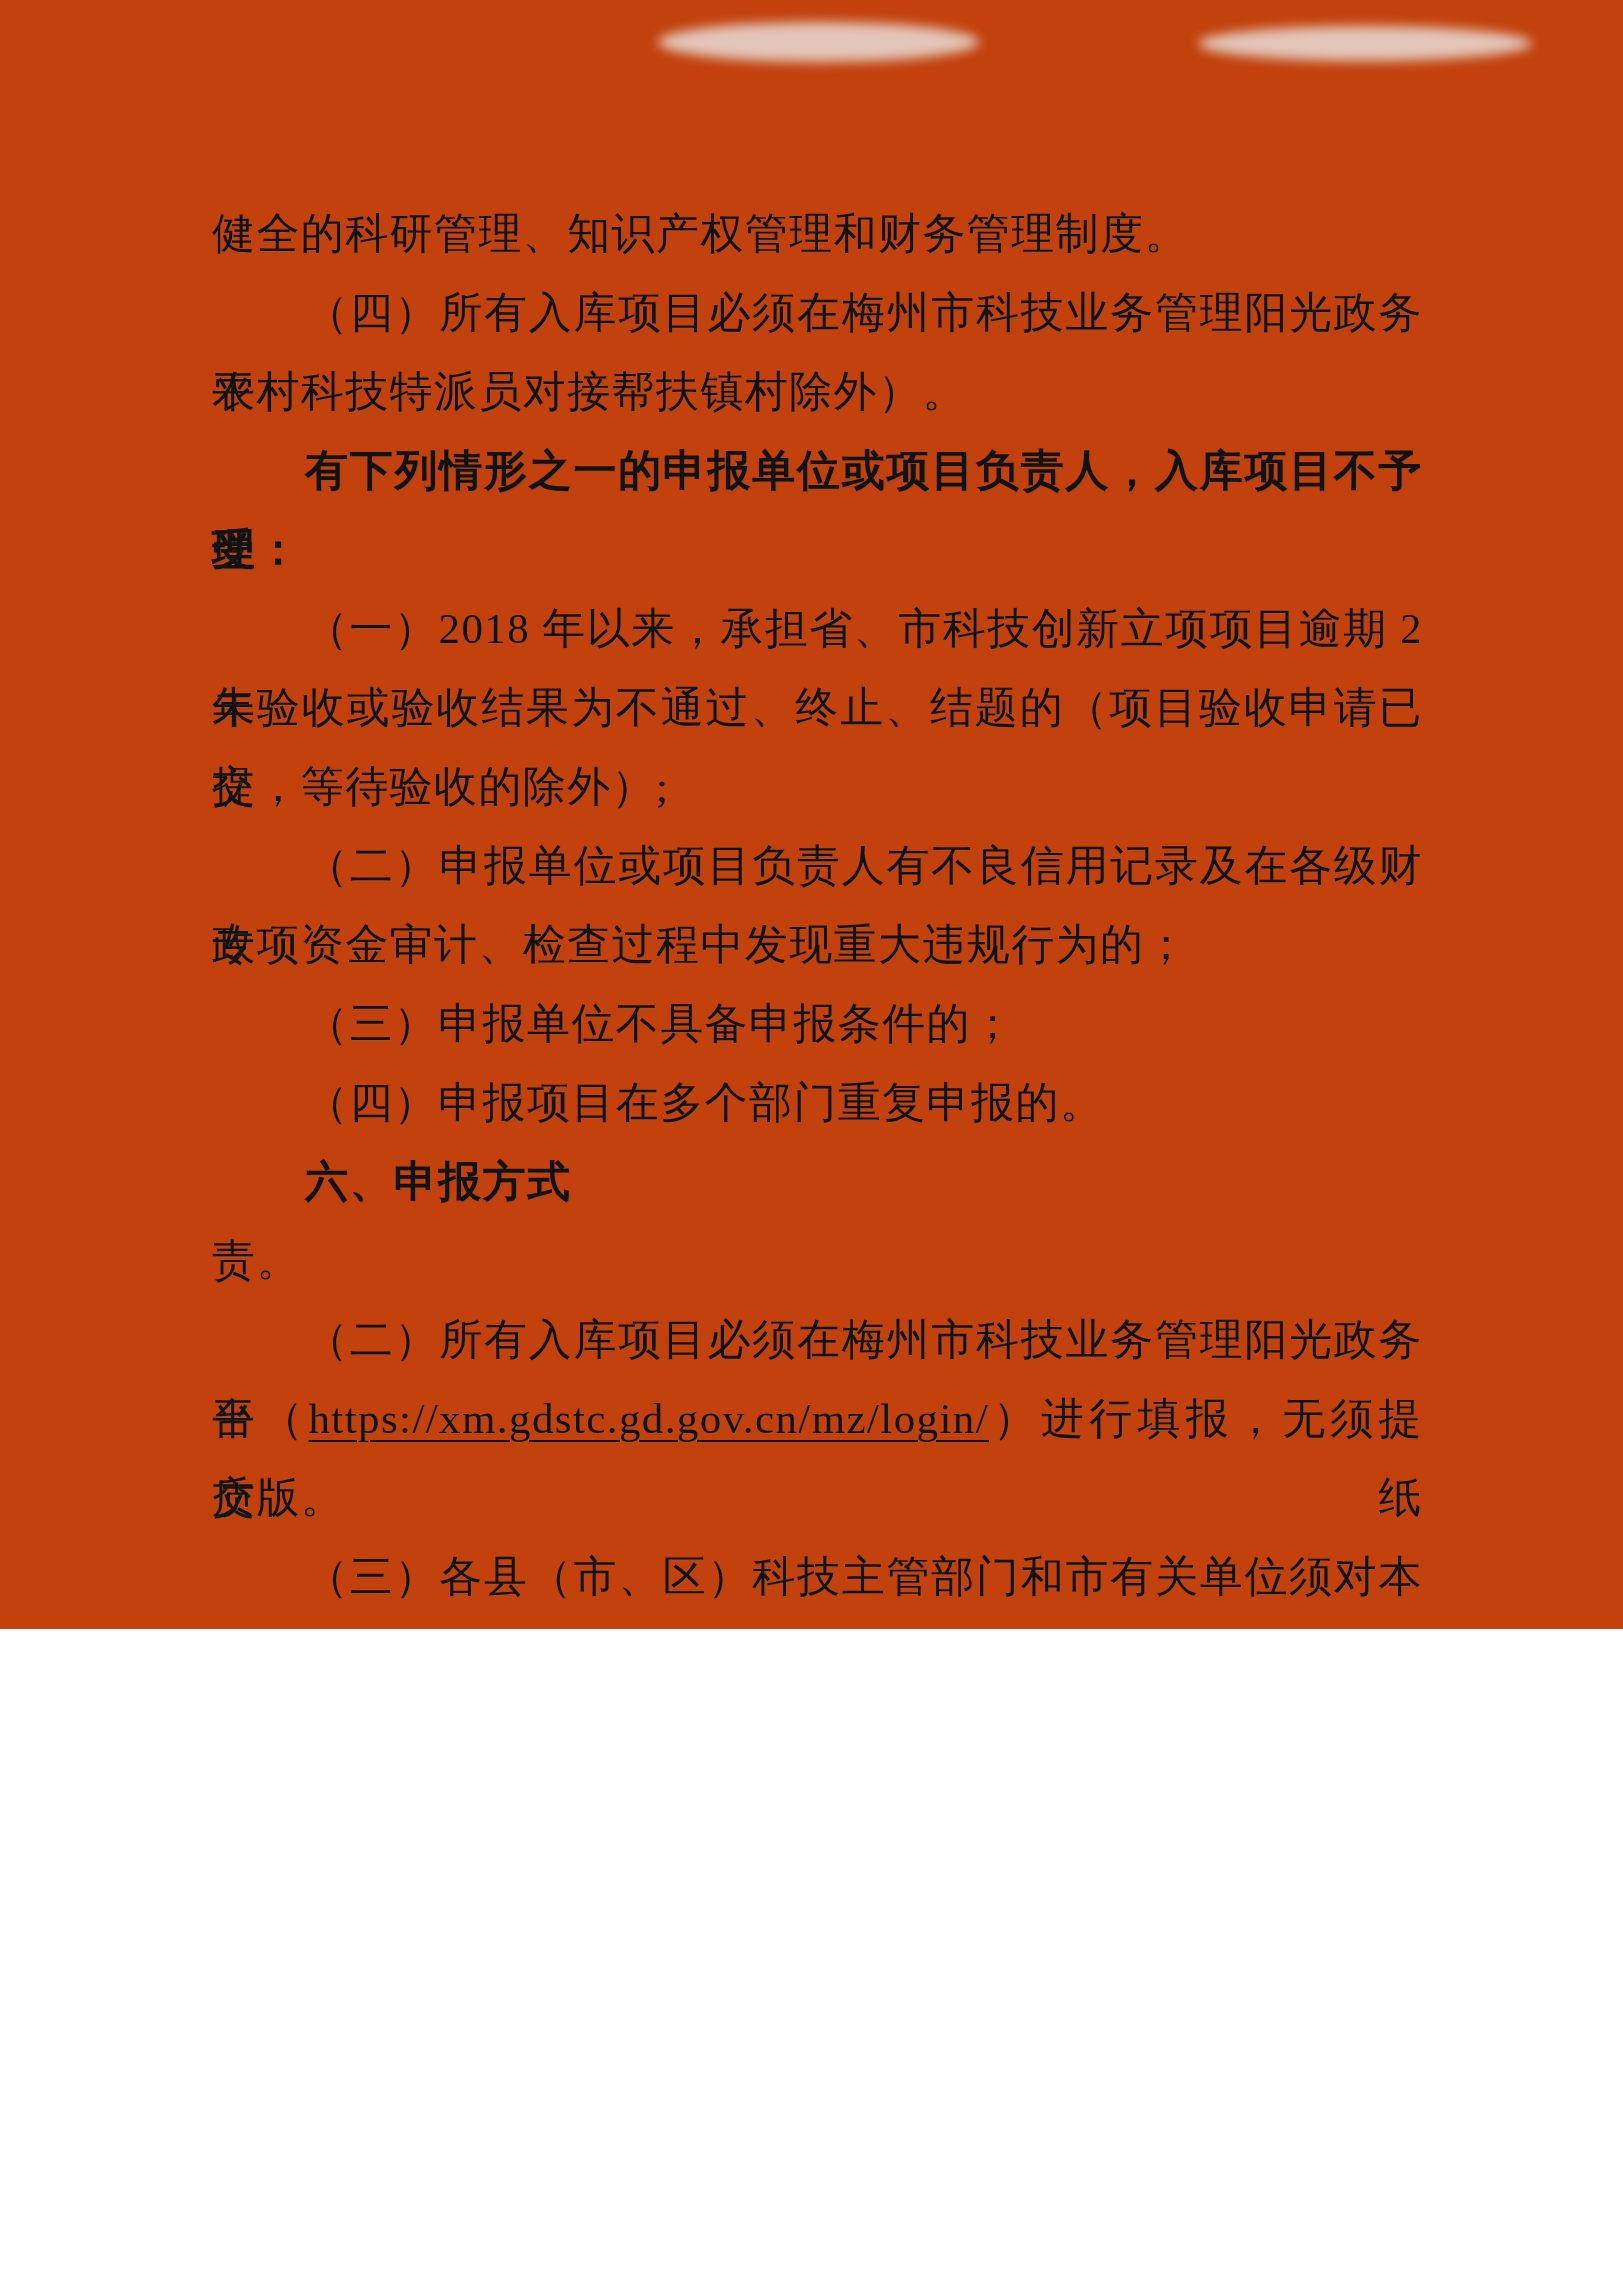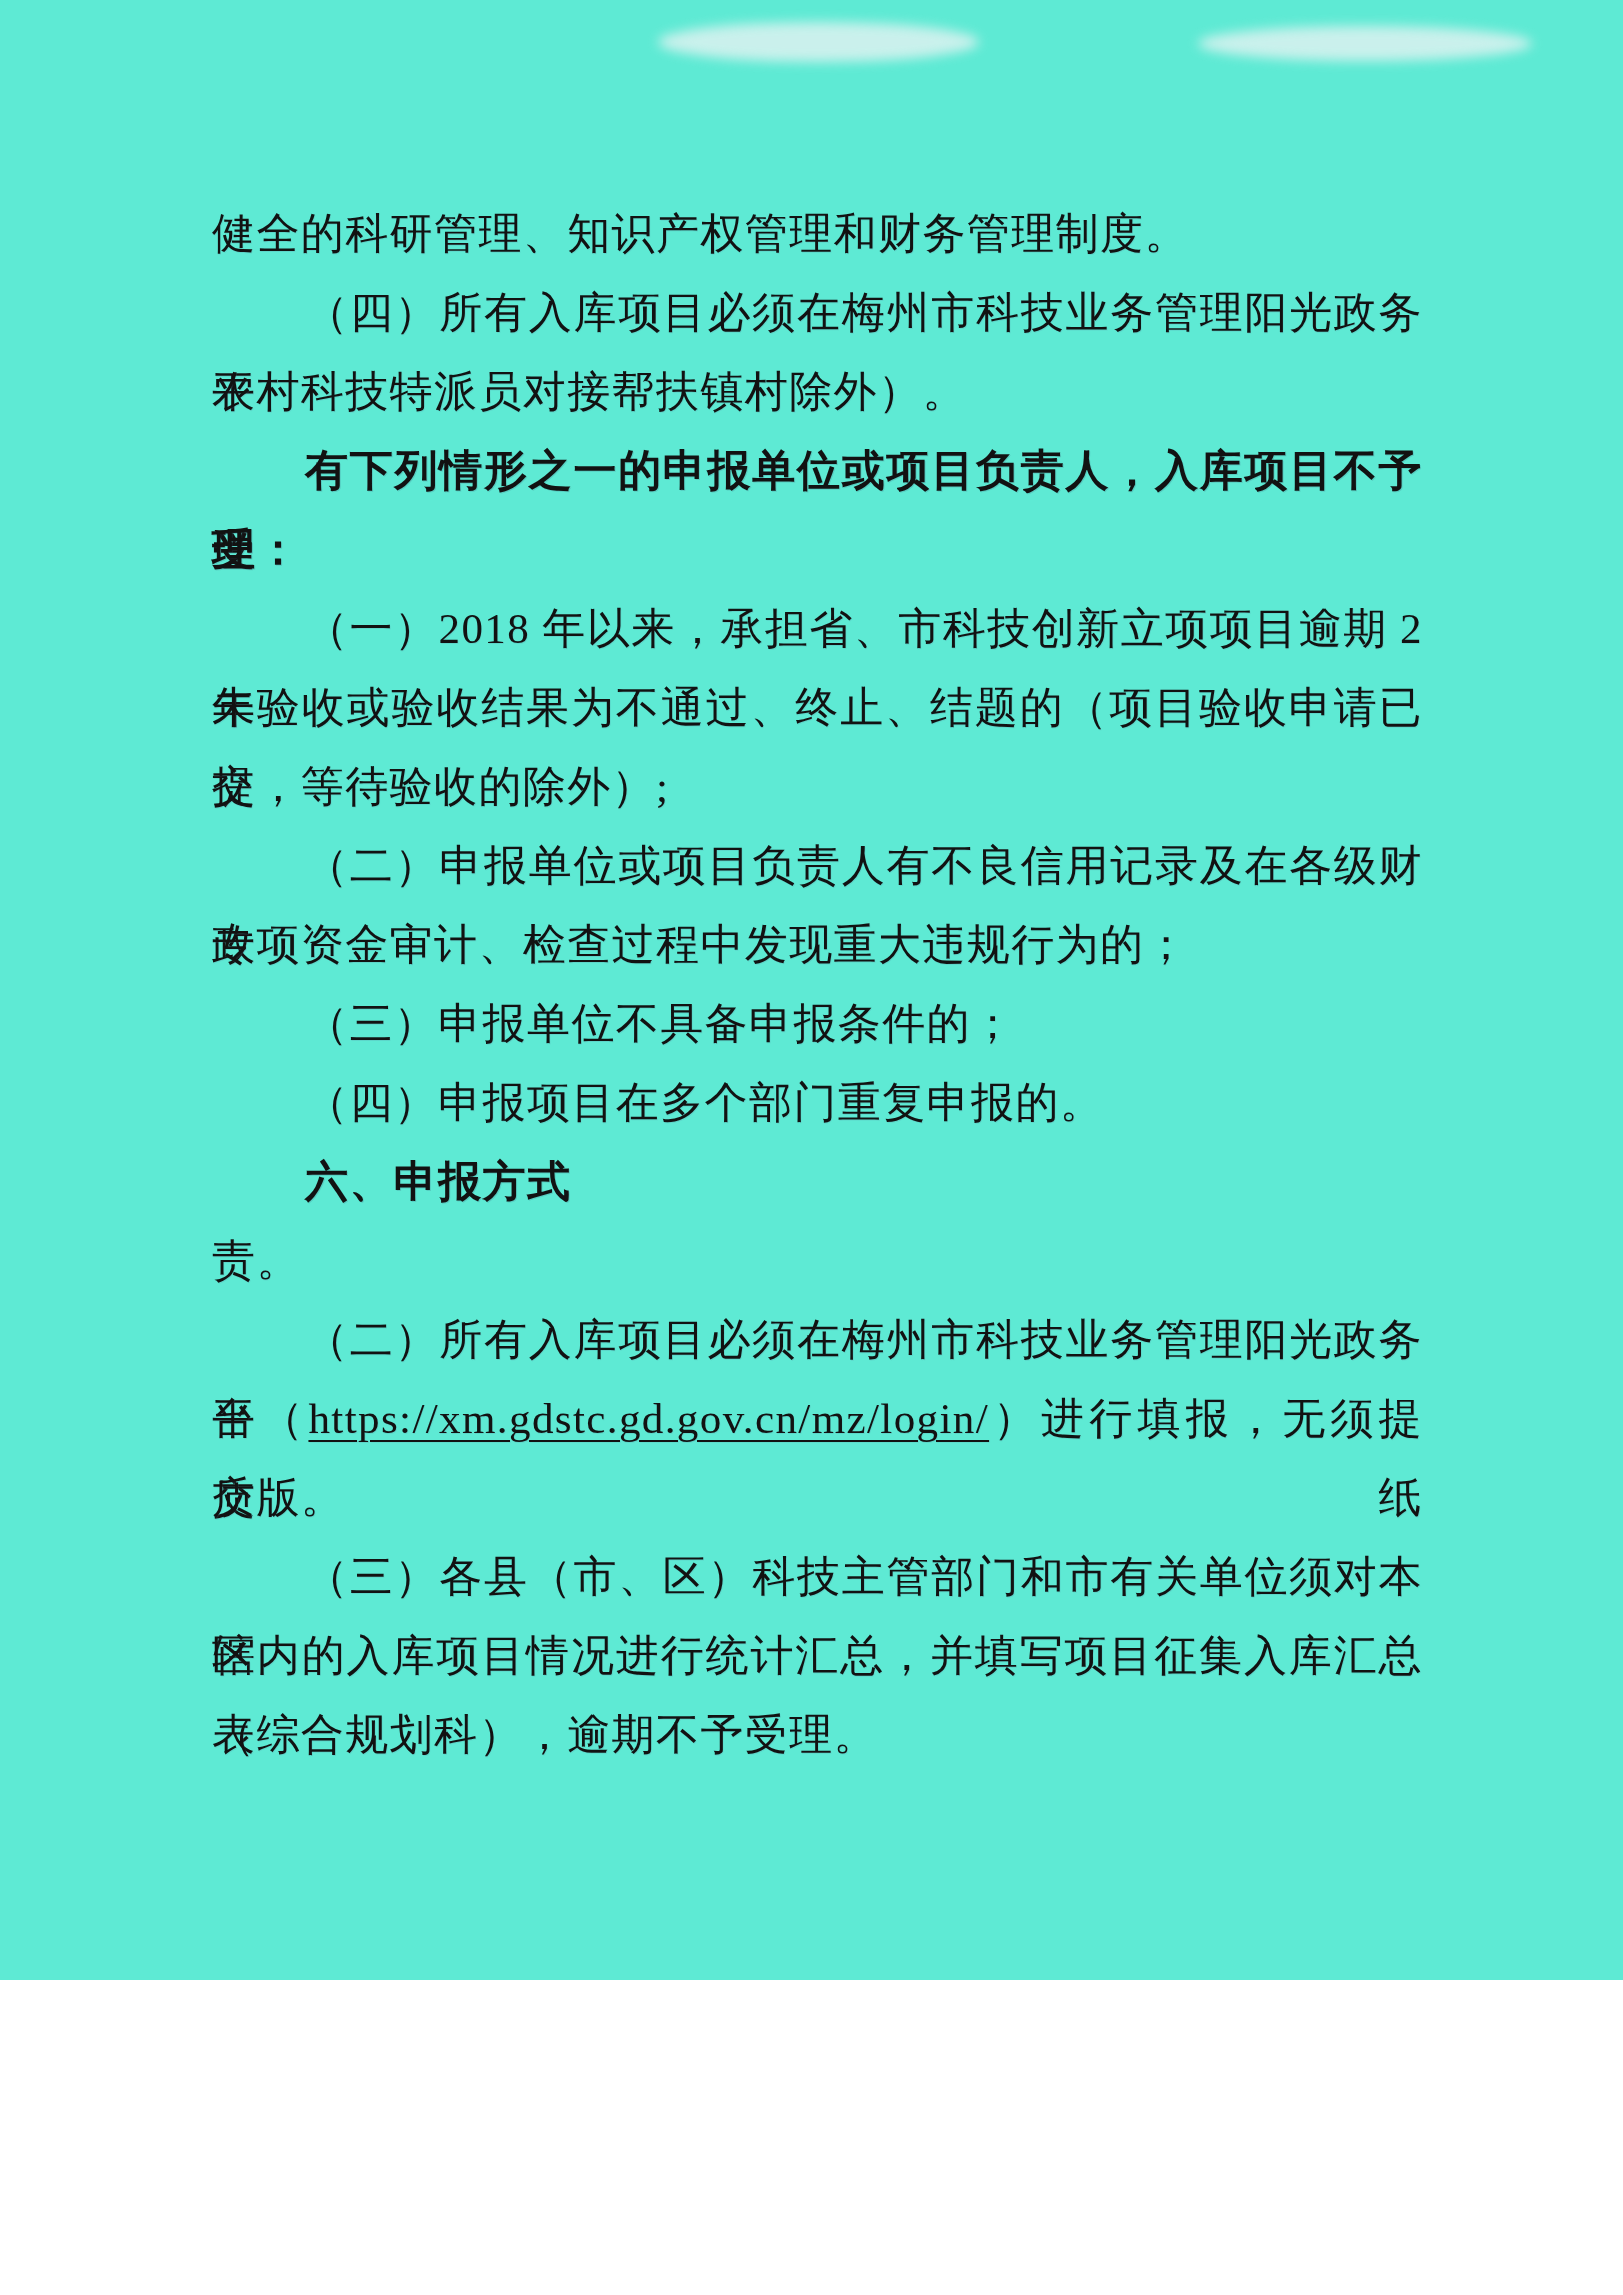--- a/index.html
+++ b/index.html
@@ -3,22 +3,22 @@
 <meta charset="utf-8">
 <style>
   html, body {
     margin: 0;
     padding: 0;
     background: #ffffff;
   }
   .page {
     position: relative;
     width: 1623px;
-    height: 1980px;
-    background: #5eead4;
+    height: 1629px;
+    background: #c2410c;
     overflow: hidden;
     font-family: "Liberation Serif", "DejaVu Serif", serif;
     color: #121212;
   }
   
   .smudge {
     position: absolute;
     border-radius: 50%;
     background: #eef3f4;
     filter: blur(6.1px);

